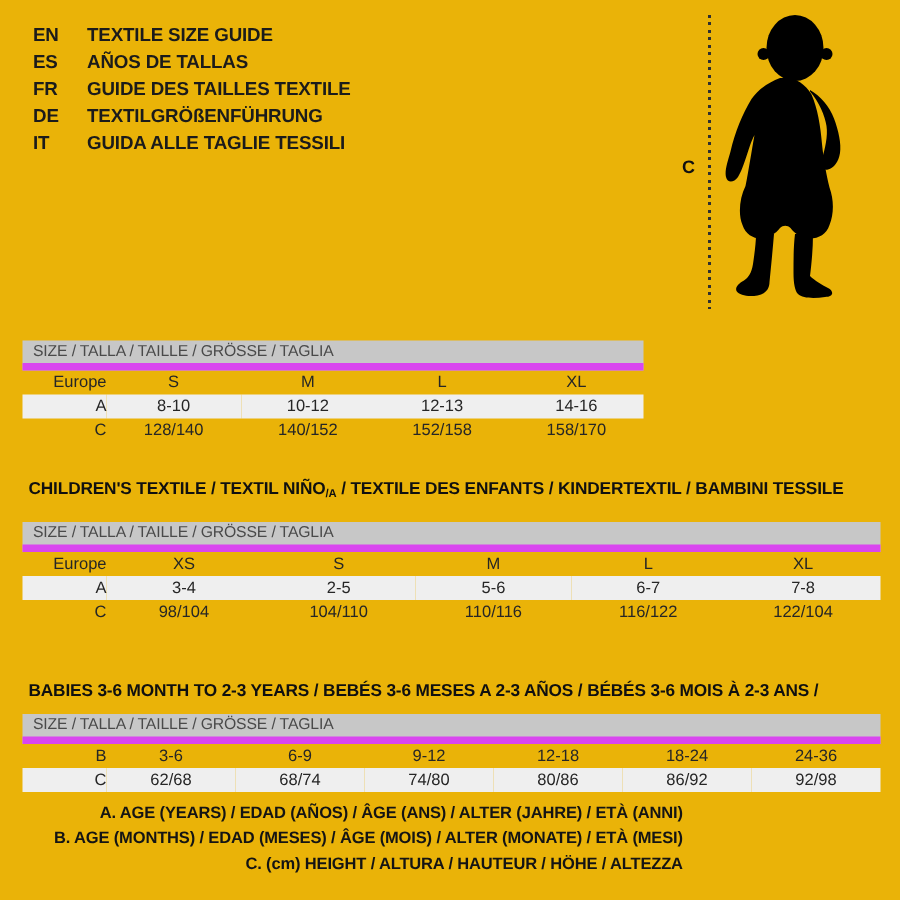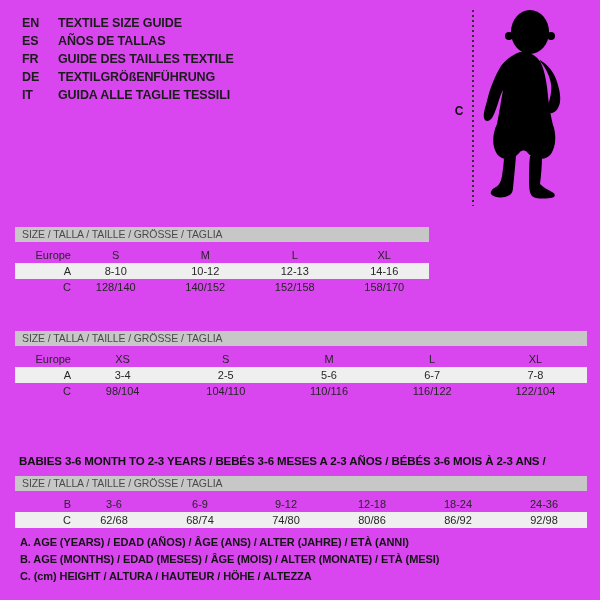--- a/index.html
+++ b/index.html
@@ -1,17 +1,17 @@
 <!DOCTYPE html>
 <html style="--bar-bg: #c7c7c7; --bar-text: #4a4a4a; --stripe: #efefef;"><head>
 <meta charset="utf-8">
 <style>
   html,body{margin:0;padding:0;background:#fff;}
   .canvas{
-    position:relative;width:600px;height:600px;background:#d946ef;overflow:hidden;
+    position:relative;width:600px;height:600px;background:#eab308;overflow:hidden;
     font-family:"Liberation Sans",sans-serif;color:#1b1b1b;
     -webkit-font-smoothing:antialiased;
   }
   
   .lang-block{position:absolute;left:22px;top:14px;}
   .lang-row{height:18px;line-height:18px;font-size:12.5px;font-weight:700;letter-spacing:-0.1px;white-space:nowrap;}
   .lang-code{display:inline-block;width:36px;}
   
   .dashed-line{position:absolute;left:472px;top:10px;width:2px;height:196px;
     background:repeating-linear-gradient(to bottom,#2f2f2f 0 2px,transparent 2px 5px);}
@@ -32,21 +32,21 @@
   .size-bar{height:15px;line-height:15px;background:var(--bar-bg,#c7c7c7);
     color:var(--bar-text,#4a4a4a);font-size:10.5px;padding-left:7px;
     border-bottom:5px solid #d946ef;letter-spacing:-0.1px;}
   table.size-table{border-collapse:collapse;table-layout:fixed;width:100%;}
   .size-table td{font-size:11px;height:16px;line-height:16px;padding:0;margin:0;
     text-align:center;white-space:nowrap;color:#262626;}
   .size-table td.rowlabel{text-align:right;padding-left:7px;}
   .size-table tr.shaded{background:var(--stripe,#efefef);}
   .sub{font-size:7.5px;vertical-align:-2px;}
   
-  .footnotes{position:absolute;left:20px;top:534px;}
+  .footnotes{position:absolute;left:36px;top:534px;text-align:right;}
   .footnote{font-size:11px;font-weight:700;line-height:17px;white-space:nowrap;
     letter-spacing:-0.1px;color:#141414;}
 </style>
 </head>
 <body>
 
 <div class="canvas">
 
   <div class="lang-block" id="langs">
       <div class="lang-row"><span class="lang-code">EN</span><span class="lang-text">TEXTILE SIZE GUIDE</span></div>
@@ -101,20 +101,21 @@
               <td class="rowlabel">C</td>
               <td>128/140</td>
               <td>140/152</td>
               <td>152/158</td>
               <td>158/170</td>
             </tr>
           </tbody>
         </table>
       </div>
       <div class="section sec1">
+        <div class="sec-title"><span>CHILDREN'S TEXTILE / TEXTIL NIÑO</span><span class="sub">/A</span><span> / TEXTILE DES ENFANTS / KINDERTEXTIL / BAMBINI TESSILE</span></div>
         <div class="size-bar">SIZE / TALLA / TAILLE / GRÖSSE / TAGLIA</div>
         <table class="size-table">
           <colgroup>
             <col style="width: 56px;">
             <col>
             <col>
             <col>
             <col>
             <col>
           </colgroup>

